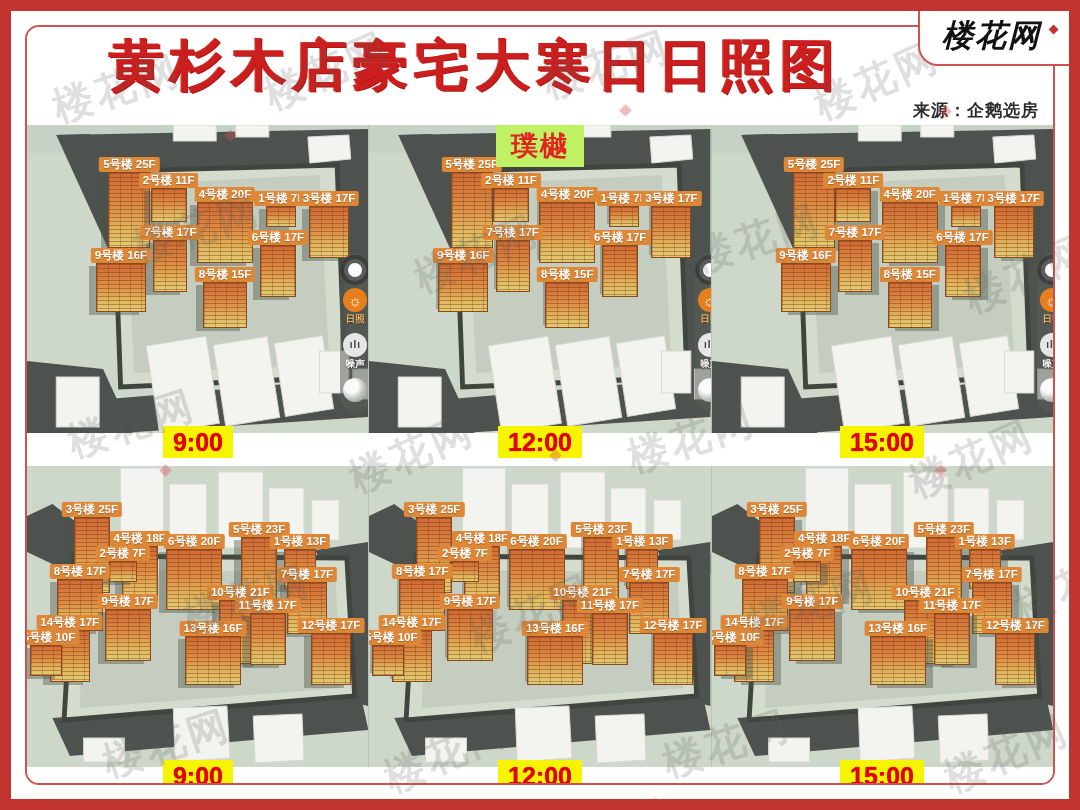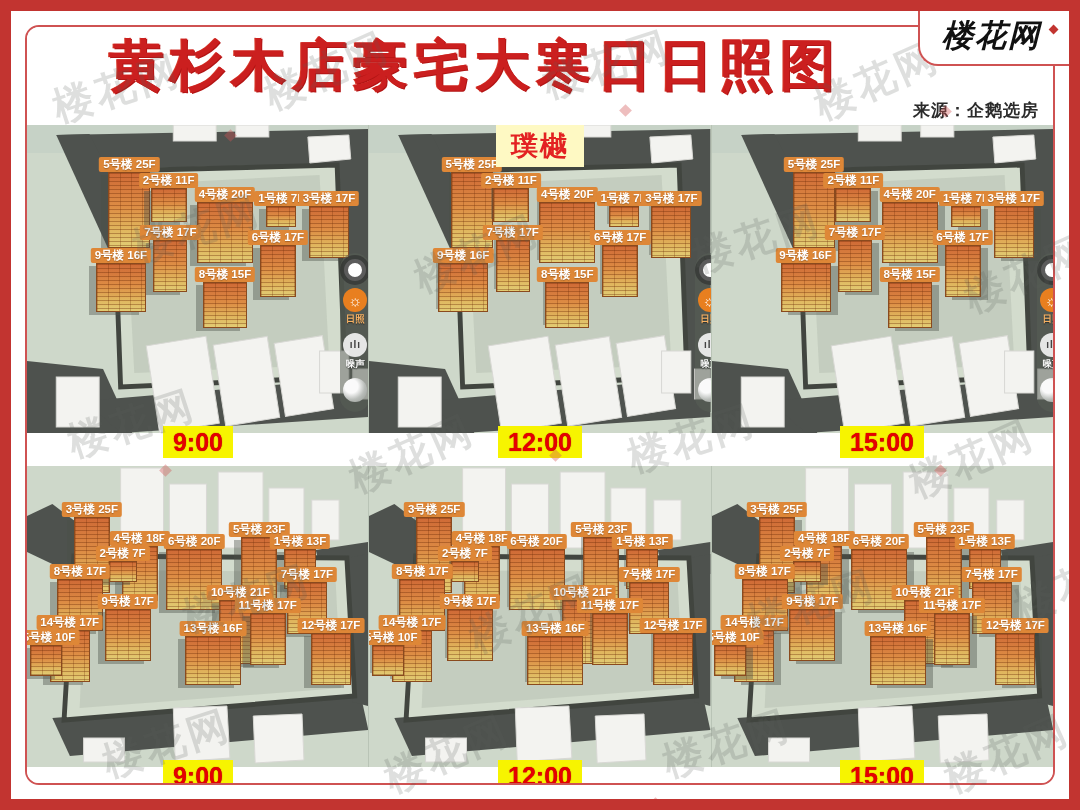--- a/index.html
+++ b/index.html
@@ -39,21 +39,21 @@
          repeating-linear-gradient(90deg, rgba(110,45,8,.28) 0 1px, rgba(0,0,0,0) 1px 11px),
          linear-gradient(180deg,#cf6a36 0%,#dd8c44 45%,#e0b45c 75%,#e2cc74 100%);}
   .time-9 .blk{box-shadow:-7px 3px 0 rgba(75,80,73,.40);}
   .time-12 .blk{box-shadow:-2px -3px 0 rgba(75,80,73,.35);}
   .time-15 .blk{box-shadow:7px 3px 0 rgba(75,80,73,.40);}
   .tag{position:absolute;z-index:3;transform:translateX(-50%);
        background:#de8737;color:#fff;font-size:11.5px;font-weight:bold;
        line-height:15px;padding:0 4px;border-radius:2px;white-space:nowrap;
        text-shadow:0 1px 1px rgba(0,0,0,.25);}
   .proj-title{position:absolute;z-index:8;top:0;left:50%;transform:translateX(-50%);
-       background:#fef9c3;color:#e32222;font-size:27px;font-weight:900;
+       background:#bef264;color:#e32222;font-size:27px;font-weight:900;
        letter-spacing:2px;padding:3px 15px;white-space:nowrap;}
   
   .toolbar{position:absolute;z-index:9;top:128px;width:30px;display:flex;
        flex-direction:column;align-items:center;gap:7px;padding:6px 0 10px 0;
        background:rgba(88,94,86,.55);border-radius:15px;}
   .toolbar.full{right:-2px;}
   .toolbar.cut{right:-14px;}
   .tb-item{display:flex;flex-direction:column;align-items:center;gap:1px;}
   .circ{width:24px;height:24px;border-radius:50%;display:flex;align-items:center;
        justify-content:center;font-size:13px;line-height:1;}

